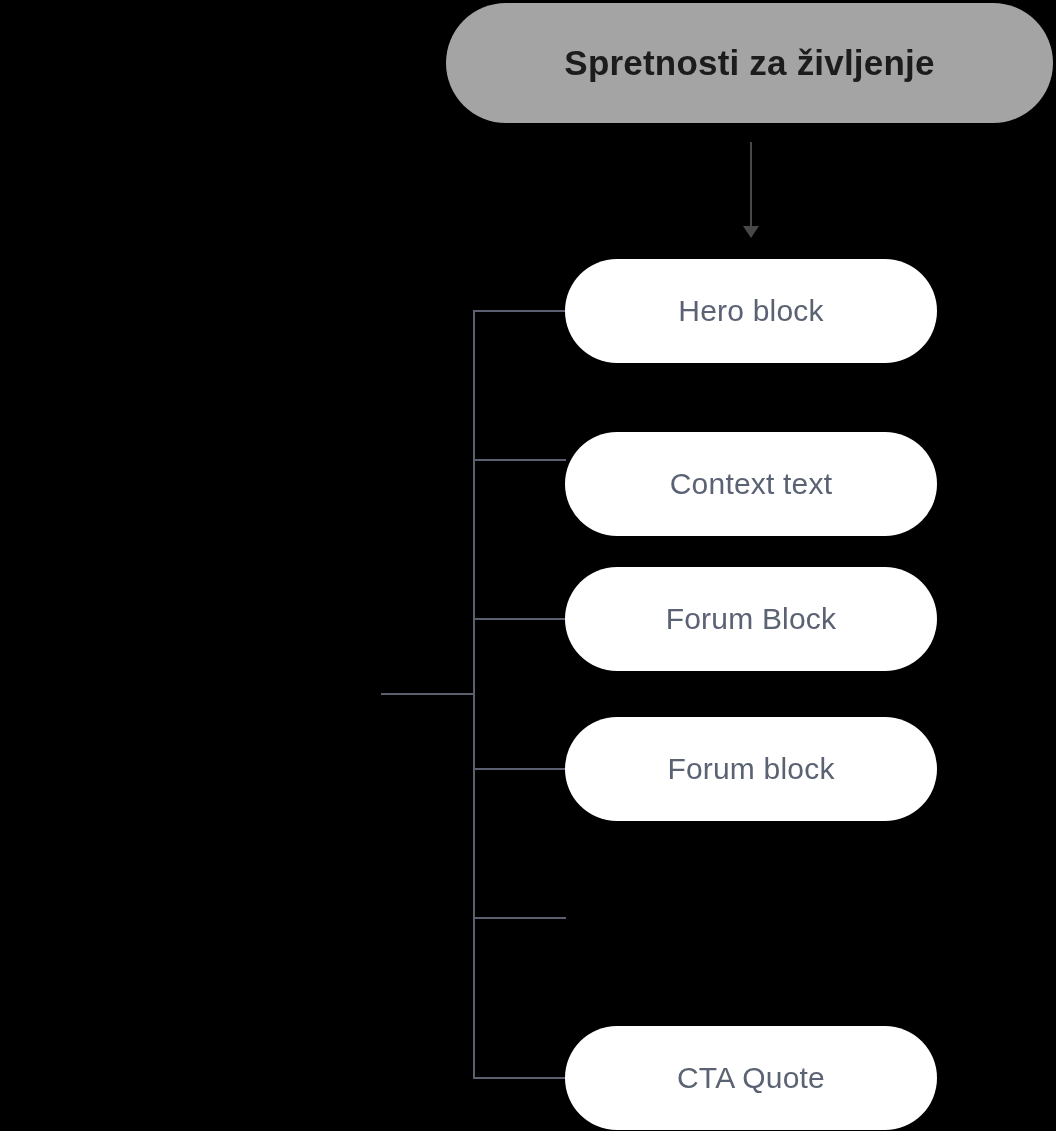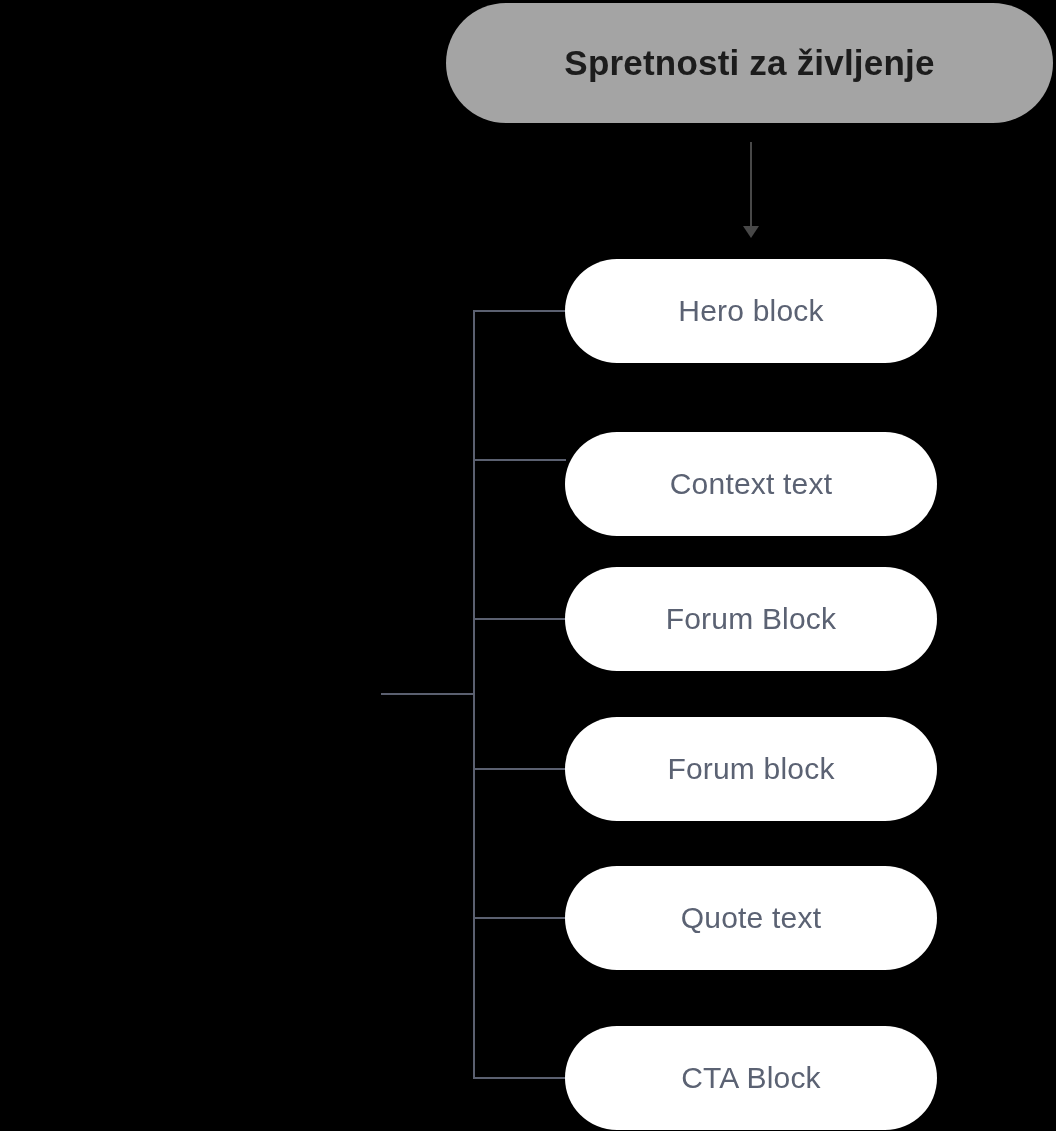--- a/index.html
+++ b/index.html
@@ -110,20 +110,17 @@
   </div>
   <div class="child-node c1">
     <span class="label">Context text</span>
   </div>
   <div class="child-node c2">
     <span class="label">Forum Block</span>
   </div>
   <div class="child-node c3">
     <span class="label">Forum block</span>
   </div>
-  <div class="child-node c4">
-    <span class="label">Quote text</span>
-  </div>
   <div class="child-node c5">
-    <span class="label">CTA Block</span>
+    <span class="label">CTA Quote</span>
   </div>
 
 </div>
 
 </body></html>

